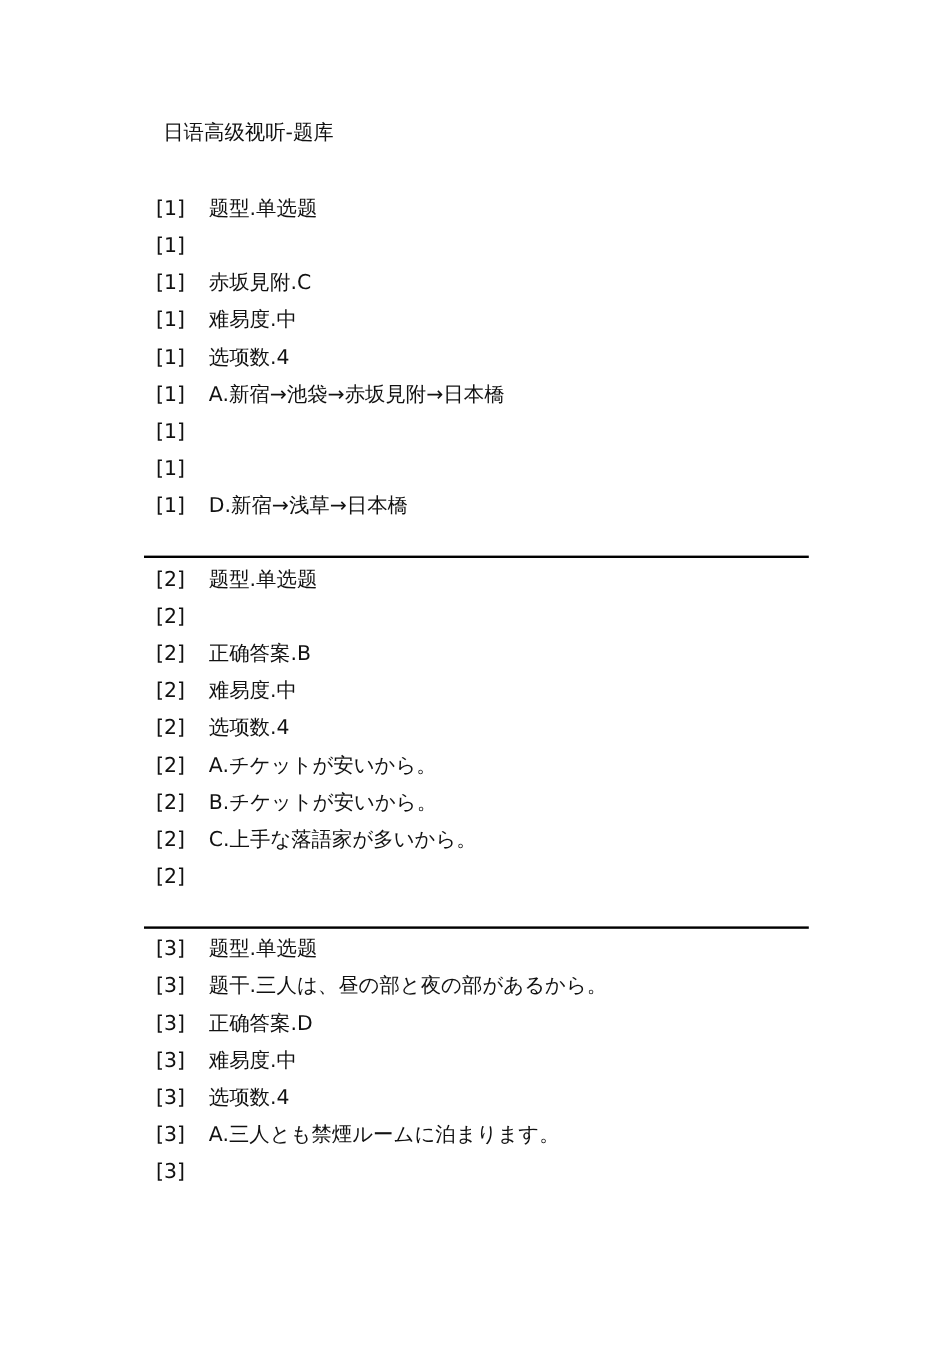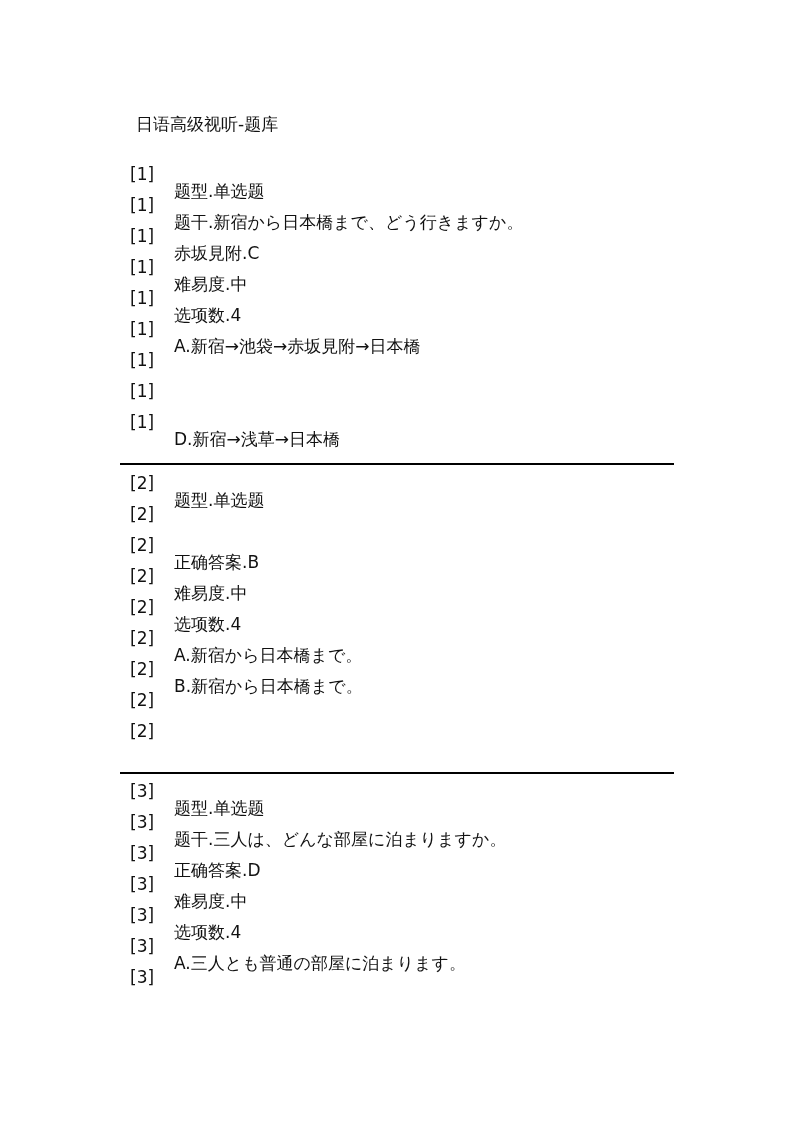--- a/index.html
+++ b/index.html
@@ -11,21 +11,21 @@
       width: 793px;
       height: 1122px;
       position: relative;
       overflow: hidden;
       font-family: "DejaVu Sans", "Liberation Sans", sans-serif;
       color: #111111;
     }
     .page-title {
       position: absolute;
       left: 136px;
-      top: 112px;
+      top: 99px;
       font-size: 17px;
       line-height: 24px;
       white-space: nowrap;
     }
     .question {
       position: absolute;
       left: 0;
       width: 793px;
     }
     .q1 { top: 162px; }
@@ -39,21 +39,21 @@
       white-space: nowrap;
     }
     .idx {
       position: absolute;
       left: 130px;
       top: 0;
     }
     .txt {
       position: absolute;
       left: 174px;
-      top: 17px;
+      top: 0;
     }
     .divider {
       position: absolute;
       left: 120px;
       width: 554px;
       height: 2px;
       background: #000000;
     }
     .d1 { top: 463px; }
     .d2 { top: 772px; }
@@ -63,21 +63,20 @@
 
 <div class="page-title">日语高级视听-题库</div>
 
 <div class="question q1">
   <div class="line">
     <span class="idx">[1]</span>
     <span class="txt">题型.单选题</span>
   </div>
   <div class="line">
     <span class="idx">[1]</span>
-    <span class="txt">题干.新宿から日本橋まで、どう行きますか。</span>
   </div>
   <div class="line">
     <span class="idx">[1]</span>
     <span class="txt">赤坂見附.C</span>
   </div>
   <div class="line">
     <span class="idx">[1]</span>
     <span class="txt">难易度.中</span>
   </div>
   <div class="line">
@@ -117,57 +116,58 @@
   <div class="line">
     <span class="idx">[2]</span>
     <span class="txt">难易度.中</span>
   </div>
   <div class="line">
     <span class="idx">[2]</span>
     <span class="txt">选项数.4</span>
   </div>
   <div class="line">
     <span class="idx">[2]</span>
-    <span class="txt">A.新宿から日本橋まで。</span>
+    <span class="txt">A.チケットが安いから。</span>
   </div>
   <div class="line">
     <span class="idx">[2]</span>
-    <span class="txt">B.新宿から日本橋まで。</span>
+    <span class="txt">B.チケットが安いから。</span>
   </div>
   <div class="line">
     <span class="idx">[2]</span>
+    <span class="txt">C.上手な落語家が多いから。</span>
   </div>
   <div class="line">
     <span class="idx">[2]</span>
   </div>
 </div>
 
 <div class="divider d2"></div>
 
 <div class="question q3">
   <div class="line">
     <span class="idx">[3]</span>
     <span class="txt">题型.单选题</span>
   </div>
   <div class="line">
     <span class="idx">[3]</span>
-    <span class="txt">题干.三人は、どんな部屋に泊まりますか。</span>
+    <span class="txt">题干.三人は、昼の部と夜の部があるから。</span>
   </div>
   <div class="line">
     <span class="idx">[3]</span>
     <span class="txt">正确答案.D</span>
   </div>
   <div class="line">
     <span class="idx">[3]</span>
     <span class="txt">难易度.中</span>
   </div>
   <div class="line">
     <span class="idx">[3]</span>
     <span class="txt">选项数.4</span>
   </div>
   <div class="line">
     <span class="idx">[3]</span>
-    <span class="txt">A.三人とも普通の部屋に泊まります。</span>
+    <span class="txt">A.三人とも禁煙ルームに泊まります。</span>
   </div>
   <div class="line">
     <span class="idx">[3]</span>
   </div>
 </div>
 
 </body></html>

